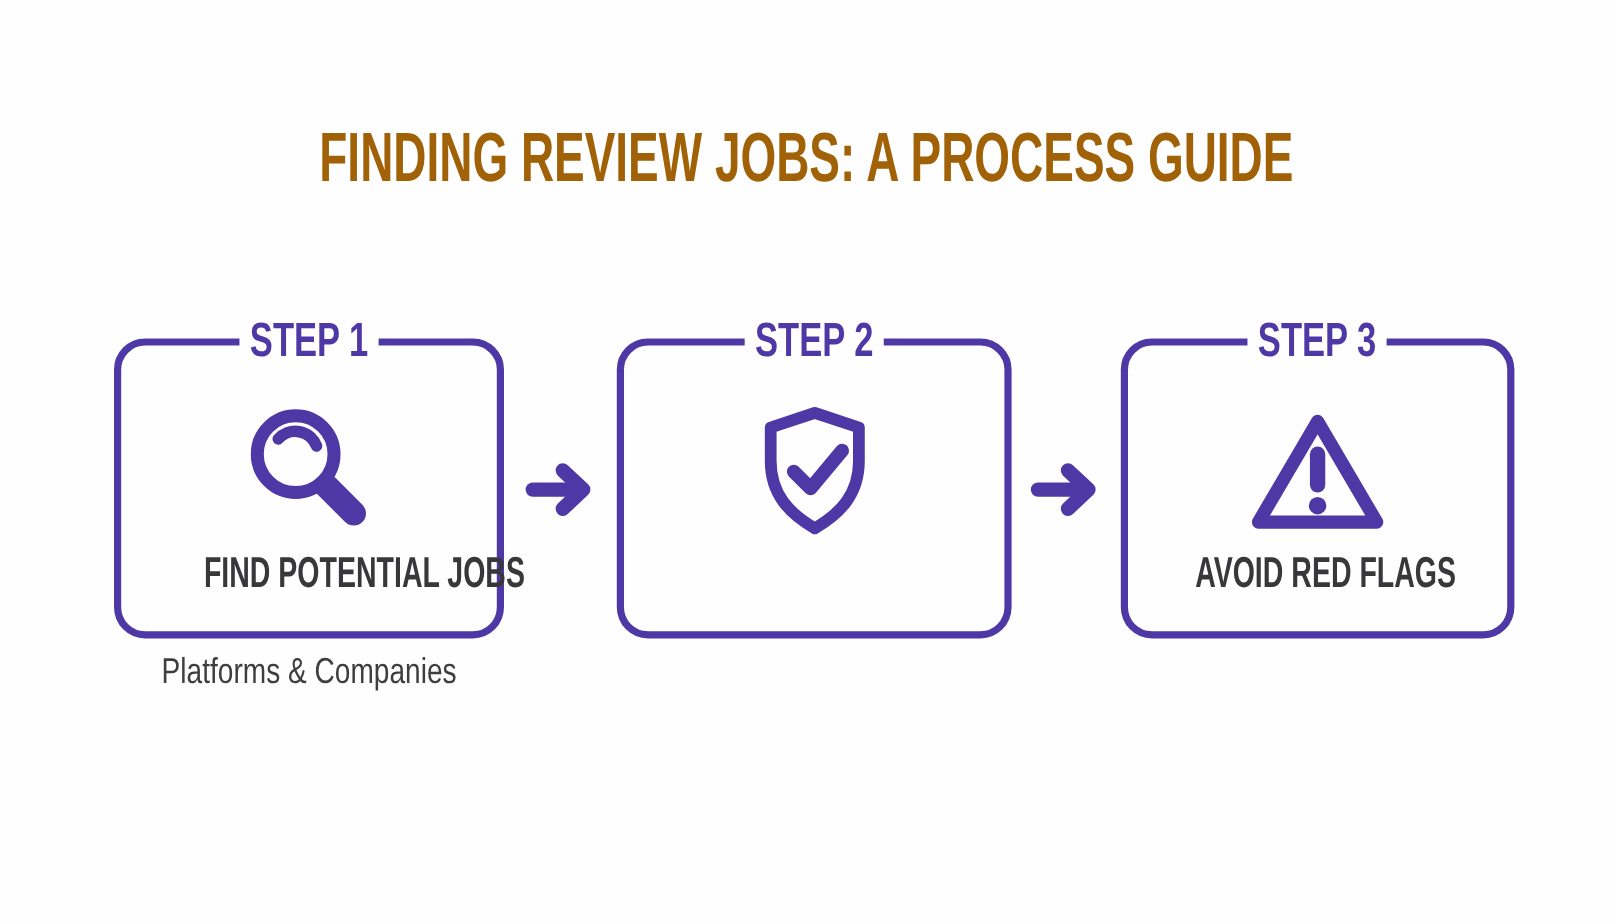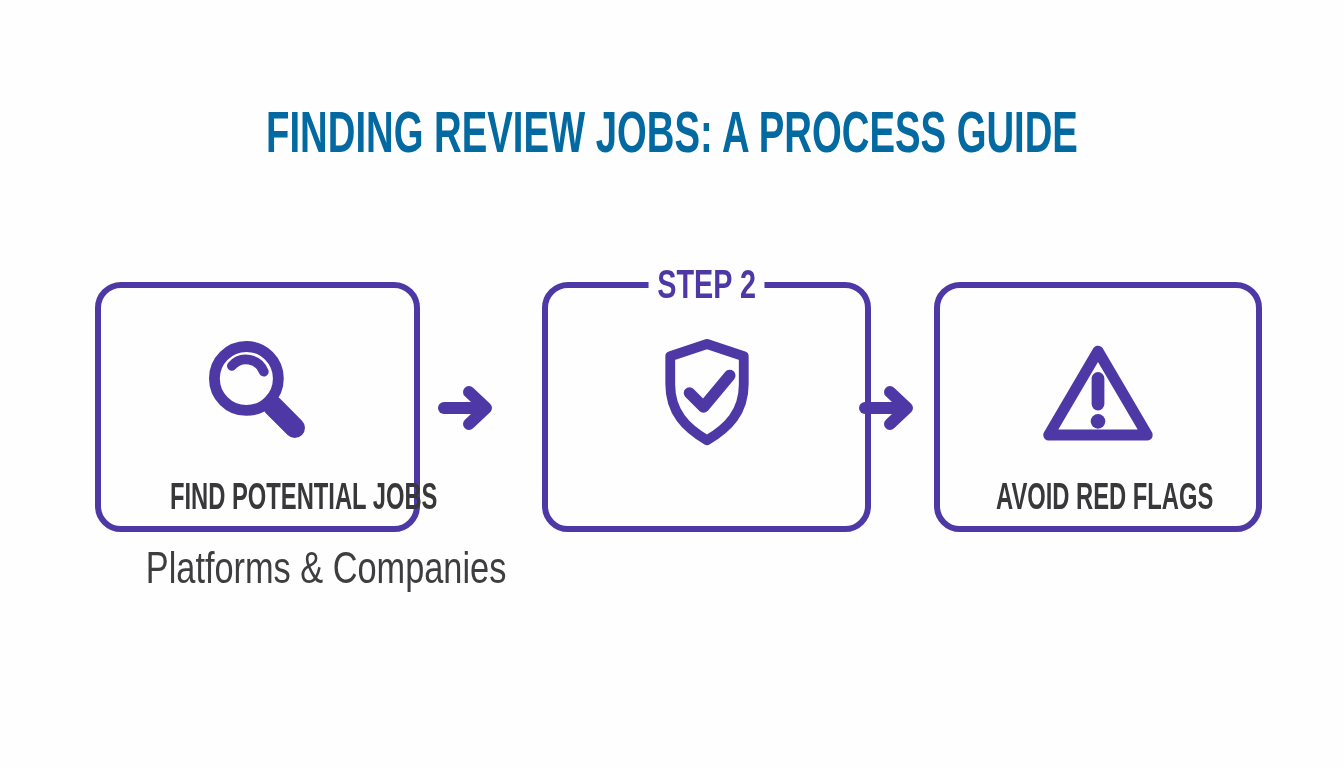--- a/index.html
+++ b/index.html
@@ -21,21 +21,21 @@
     transform-origin: 50% 50%;
   }
   .title {
     position: absolute;
     top: 98px;
     left: 0;
     width: 100%;
     text-align: center;
     font-size: 58px;
     font-weight: bold;
-    color: #0369a1;
+    color: #a16207;
     letter-spacing: 0px;
     margin: 0;
   }
   .title .cond { transform: scaleX(0.66); }
 
   .step-card {
     position: absolute;
     top: 282px;
     height: 238px;
     border: 6px solid #4e38a6;
@@ -63,36 +63,36 @@
   }
   .step-icon {
     position: absolute;
     left: 0;
     right: 0;
     display: flex;
     justify-content: center;
   }
   .step-heading {
     position: absolute;
-    bottom: 8px;
+    bottom: 28px;
     left: 0;
     right: 0;
     text-align: center;
     font-size: 36px;
     font-weight: bold;
     color: #38383a;
   }
   .step-heading .cond { transform: scaleX(0.66); }
 
   .caption {
     position: absolute;
     top: 543px;
     height: 40px;
     text-align: center;
-    font-size: 44px;
+    font-size: 30px;
     font-weight: 400;
     color: #3e3e40;
   }
   .caption .cond { transform: scaleX(0.78); }
 
   .arrow {
     position: absolute;
     top: 382px;
   }
   svg { display: block; }
@@ -100,20 +100,25 @@
 </head>
 <body>
 
 <div class="canvas">
 
   <h1 class="title">
     <span class="cond">FINDING REVIEW JOBS: A PROCESS GUIDE</span>
   </h1>
 
   <section class="step-card" style="left:95px; width:313px;">
+    <div class="step-label-row">
+      <div class="step-label">
+        <span class="cond">STEP 1</span>
+      </div>
+    </div>
     <div class="step-icon" style="top:42px;">
       <svg width="124" height="124" viewBox="0 0 64 64" fill="none" stroke="#4e38a6">
         <circle cx="26" cy="25" r="16.5" stroke-width="5.6"></circle>
         <path d="M 18.5 18.5 A 9.8 9.8 0 0 1 35 21.5" stroke-width="5" stroke-linecap="round"></path>
         <path d="M 39.5 39 L 51 50.5" stroke-width="10.5" stroke-linecap="round"></path>
       </svg>
     </div>
     <div class="step-heading">
       <span class="cond">FIND POTENTIAL JOBS</span>
     </div>
@@ -122,21 +127,21 @@
     <span class="cond">Platforms &amp; Companies</span>
   </div>
 
   <div class="arrow" style="left:436px;">
     <svg width="64" height="52" viewBox="0 0 64 52" fill="none" stroke="#4e38a6" stroke-width="12" stroke-linecap="round" stroke-linejoin="round">
       <path d="M 8 26 L 46 26"></path>
       <path d="M 33 10 L 50 26 L 33 42"></path>
     </svg>
   </div>
 
-  <section class="step-card" style="left:514px; width:317px;margin-left:28px;">
+  <section class="step-card" style="left:514px; width:317px;">
     <div class="step-label-row">
       <div class="step-label">
         <span class="cond">STEP 2</span>
       </div>
     </div>
     <div class="step-icon" style="top:46px;">
       <svg width="112" height="118" viewBox="0 0 64 66" fill="none" stroke="#4e38a6" stroke-linejoin="round">
         <path d="M 32 5 L 53 12 L 53 28 C 53 44 44 53 32 60 C 20 53 11 44 11 28 L 11 12 Z" stroke-width="5.6"></path>
         <path d="M 22 33 L 30 41 L 45 23" stroke-width="6.6" stroke-linecap="round" fill="none"></path>
       </svg>
@@ -144,20 +149,25 @@
   </section>
 
   <div class="arrow" style="left:857px;">
     <svg width="64" height="52" viewBox="0 0 64 52" fill="none" stroke="#4e38a6" stroke-width="12" stroke-linecap="round" stroke-linejoin="round">
       <path d="M 8 26 L 46 26"></path>
       <path d="M 33 10 L 50 26 L 33 42"></path>
     </svg>
   </div>
 
   <section class="step-card" style="left:934px; width:316px;">
+    <div class="step-label-row">
+      <div class="step-label">
+        <span class="cond">STEP 3</span>
+      </div>
+    </div>
     <div class="step-icon" style="top:54px;">
       <svg width="118" height="104" viewBox="0 0 64 57" fill="none" stroke="#4e38a6" stroke-linejoin="round">
         <path d="M 32 5 L 59 51 L 5 51 Z" stroke-width="6"></path>
         <path d="M 32 20 L 32 34" stroke-width="7" stroke-linecap="round"></path>
         <circle cx="32" cy="43.5" r="4" fill="#4e38a6" stroke="none"></circle>
       </svg>
     </div>
     <div class="step-heading">
       <span class="cond">AVOID RED FLAGS</span>
     </div>

